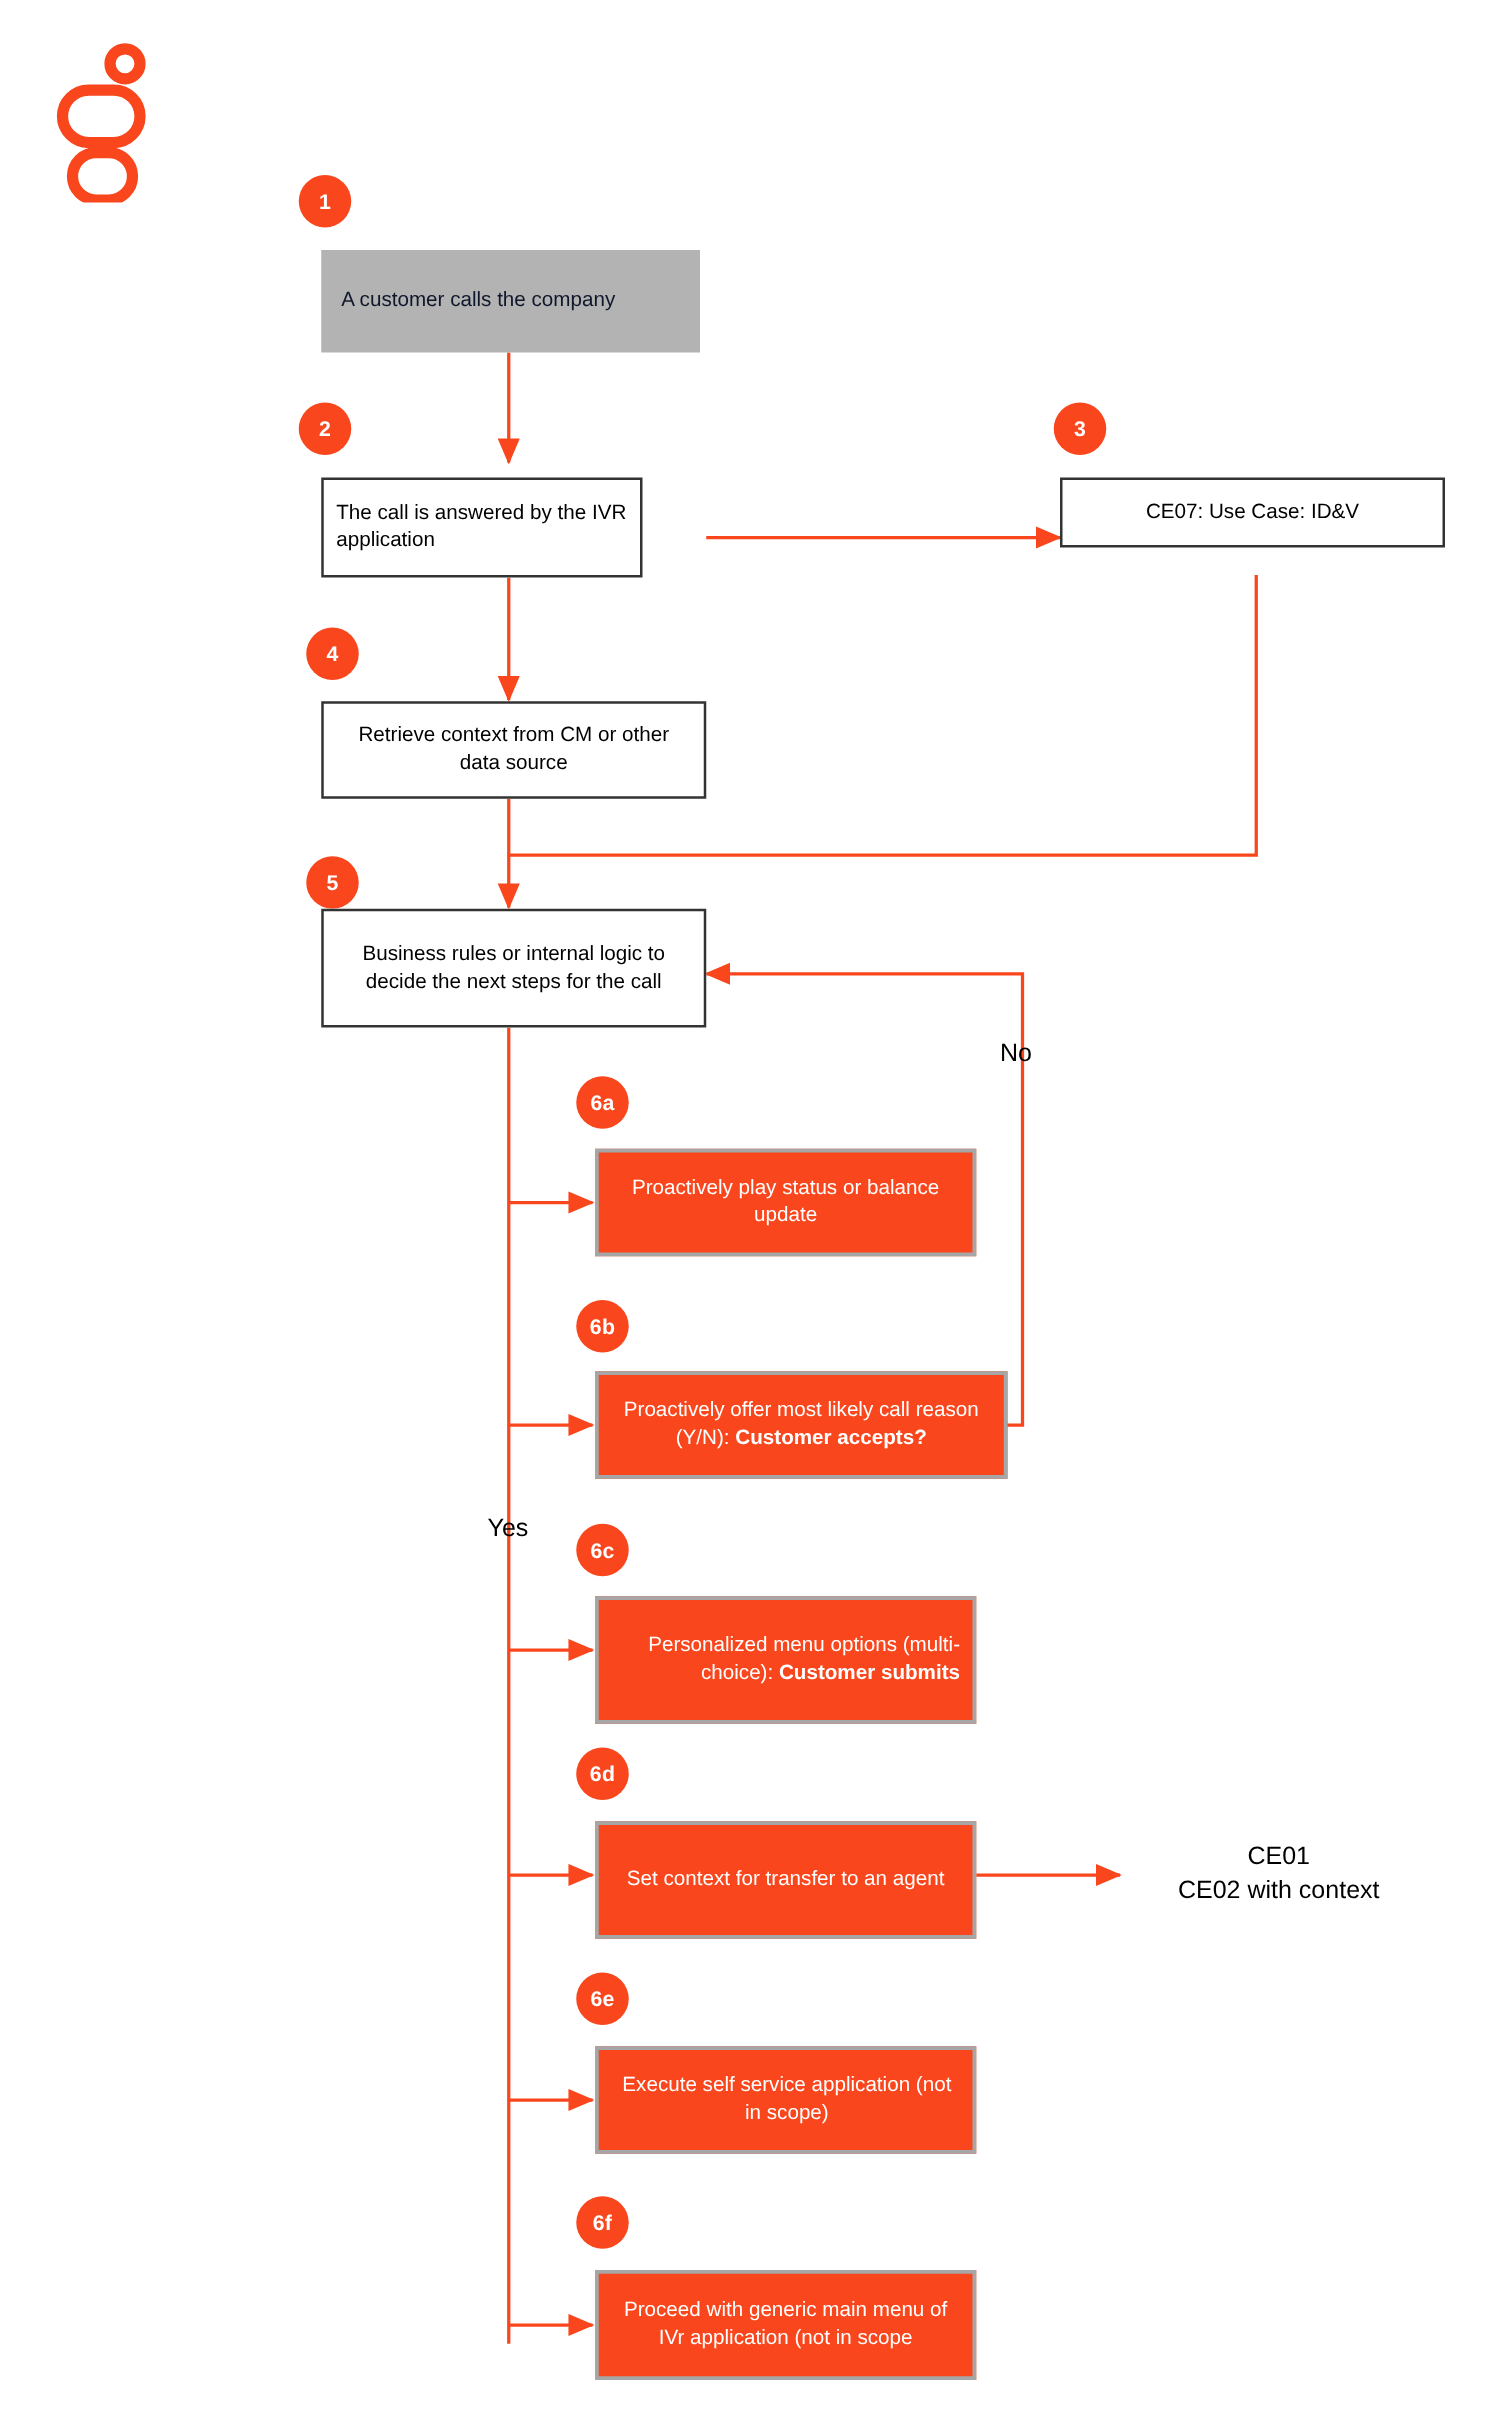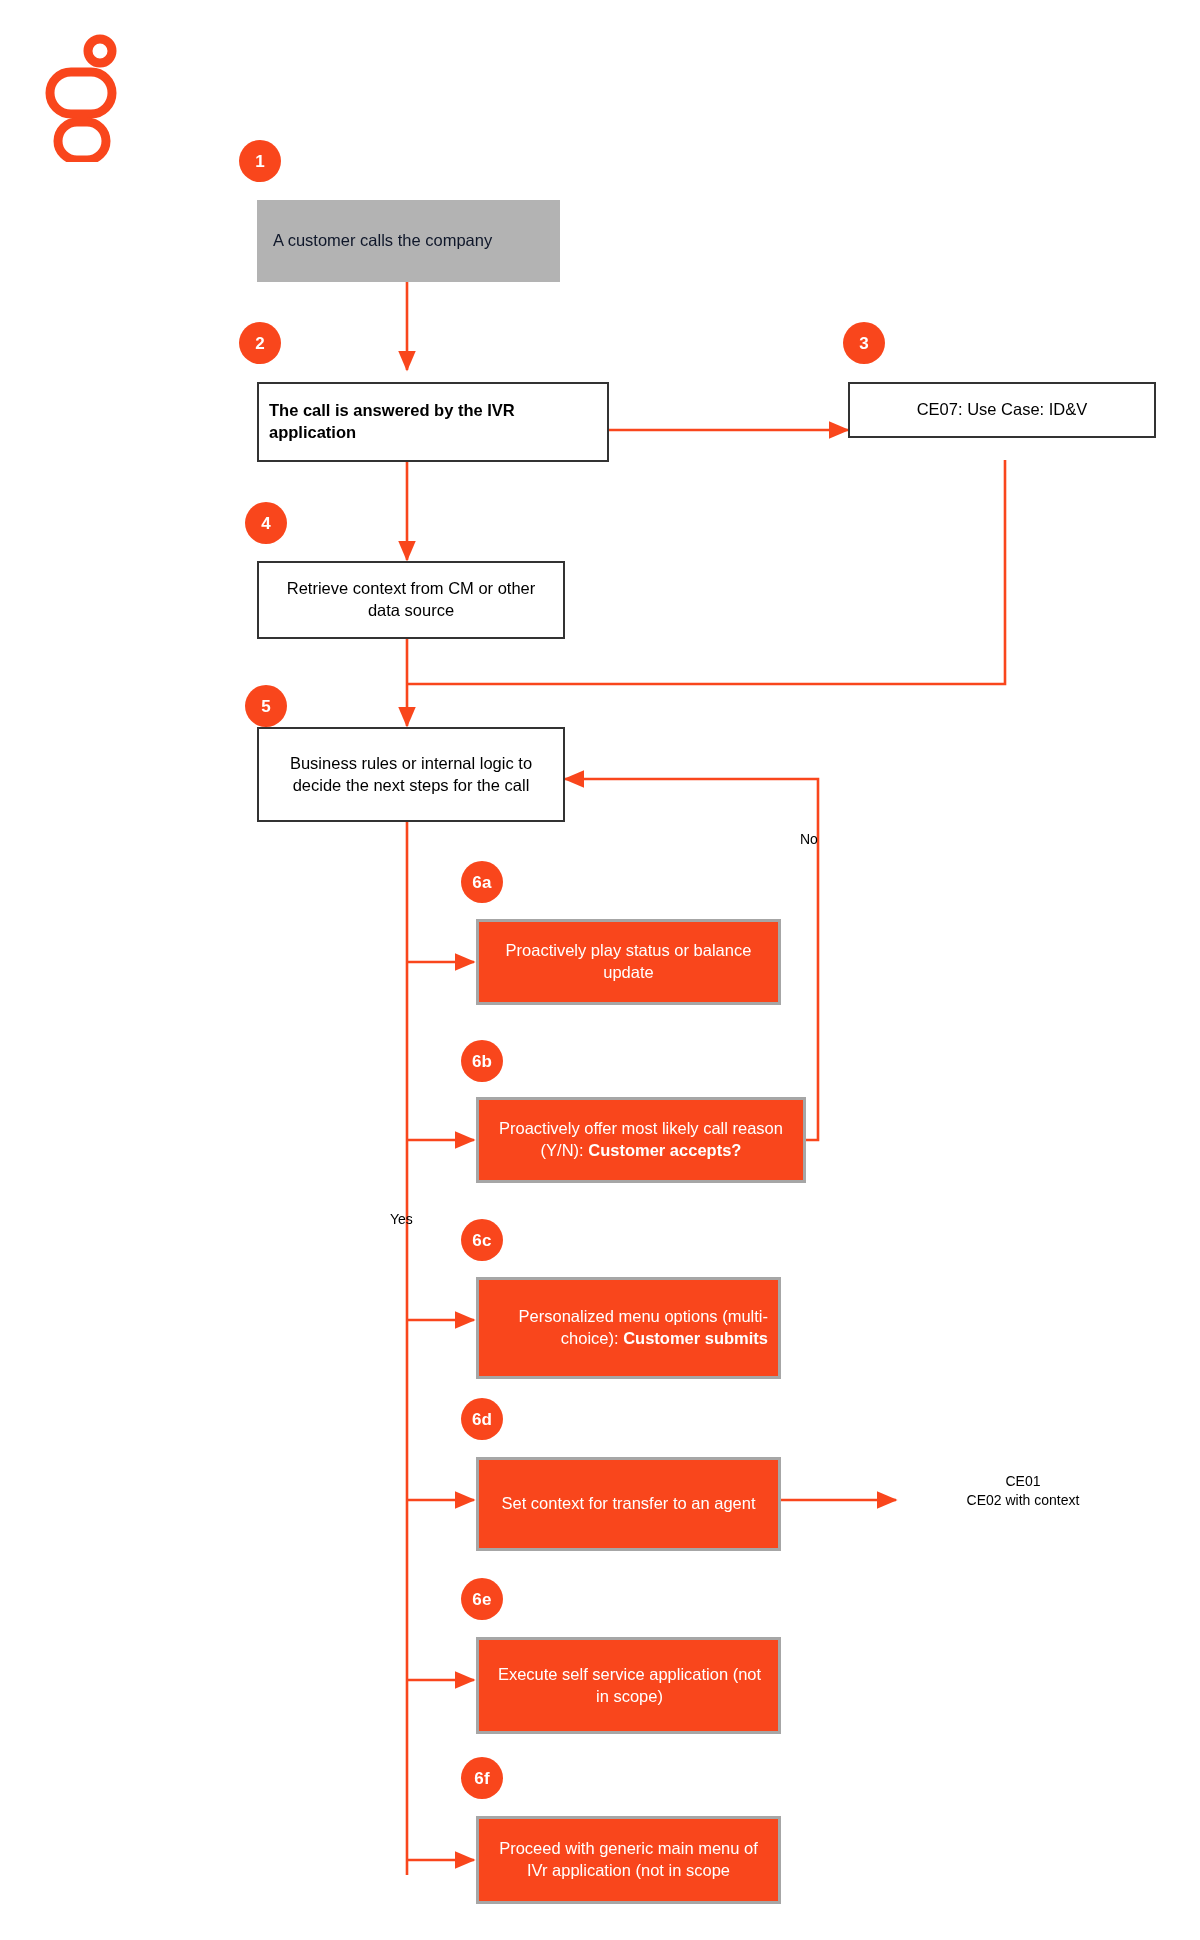--- a/index.html
+++ b/index.html
@@ -74,21 +74,21 @@
   }
   .node-left {
     justify-content: flex-start;
     text-align: left;
   }
   .node b { font-weight: bold; }
 
   
   .flowlabel {
     position: absolute;
-    font-size: 14px;
+    font-size: 20px;
     color: #000000;
     white-space: nowrap;
     line-height: 1.35;
   }
   .flowlabel.center { text-align: center; }
 
   
   #wires {
     position: absolute;
     left: 0;
@@ -158,41 +158,41 @@
   <div class="badge" style="left:245px; top:685px;">5</div>
   <div class="badge" style="left:461px; top:861px;">6a</div>
   <div class="badge" style="left:461px; top:1040px;">6b</div>
   <div class="badge" style="left:461px; top:1219px;">6c</div>
   <div class="badge" style="left:461px; top:1398px;">6d</div>
   <div class="badge" style="left:461px; top:1578px;">6e</div>
   <div class="badge" style="left:461px; top:1757px;">6f</div>
 
   <div class="node node-gray node-left" style="left:257px; top:200px; width:303px; height:82px; padding-left:16px;">A customer calls the company</div>
 
-  <div class="node node-white node-left" style="left:257px; top:382px; width:352px; height:80px; font-weight:bold;">The call is answered by the IVR application</div>
+  <div class="node node-white node-left" style="left:257px; top:382px; width:257px; height:80px; ">The call is answered by the IVR application</div>
 
   <div class="node node-white" style="left:848px; top:382px; width:308px; height:56px;">CE07: Use Case: ID&amp;V</div>
 
   <div class="node node-white" style="left:257px; top:561px; width:308px; height:78px;">Retrieve context from CM or other data source</div>
 
   <div class="node node-white" style="left:257px; top:727px; width:308px; height:95px;">Business rules or internal logic to decide the next steps for the call</div>
 
   <div class="node node-orange" style="left:476px; top:919px; width:305px; height:86px;">Proactively play status or balance update</div>
 
   <div class="node node-orange" style="left:476px; top:1097px; width:330px; height:86px;">
     <span><span>Proactively offer most likely call reason (Y/N): </span><b>Customer accepts?</b></span>
   </div>
 
   <div class="node node-orange" style="left:476px; top:1277px; width:305px; height:102px;text-align:right;">
     <span><span>Personalized menu options (multi-choice): </span><b>Customer submits</b></span>
   </div>
 
   <div class="node node-orange" style="left:476px; top:1457px; width:305px; height:94px;">Set context for transfer to an agent</div>
 
-  <div class="node node-orange" style="left:476px; top:1637px; width:305px; height:97px;padding-left:12px;">Execute self service application (not in scope)</div>
+  <div class="node node-orange" style="left:476px; top:1637px; width:305px; height:86px;padding-left:12px;">Execute self service application (not in scope)</div>
 
   <div class="node node-orange" style="left:476px; top:1816px; width:305px; height:88px;">Proceed with generic main menu of  IVr application (not in scope</div>
 
   <div class="flowlabel" style="left:800px; top:830px;">No</div>
   <div class="flowlabel" style="left:390px; top:1210px;">Yes</div>
 
   <div class="flowlabel center" style="left:918px; top:1472px; width:210px;">
     <div>CE01</div>
     <div>CE02 with context</div>
   </div>

